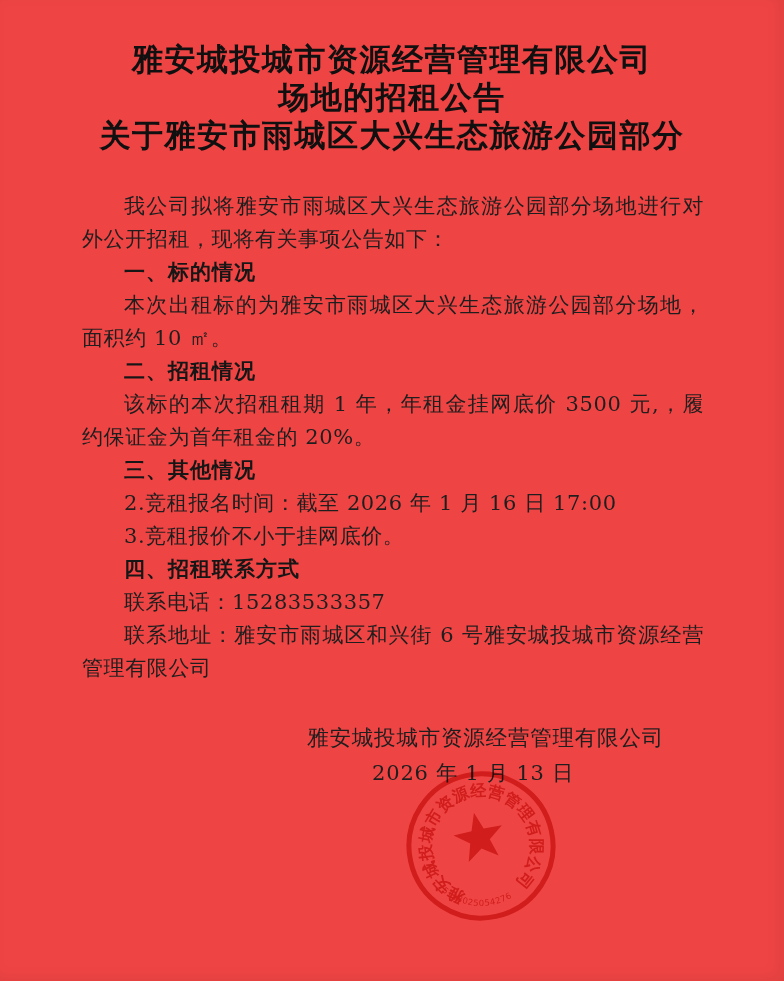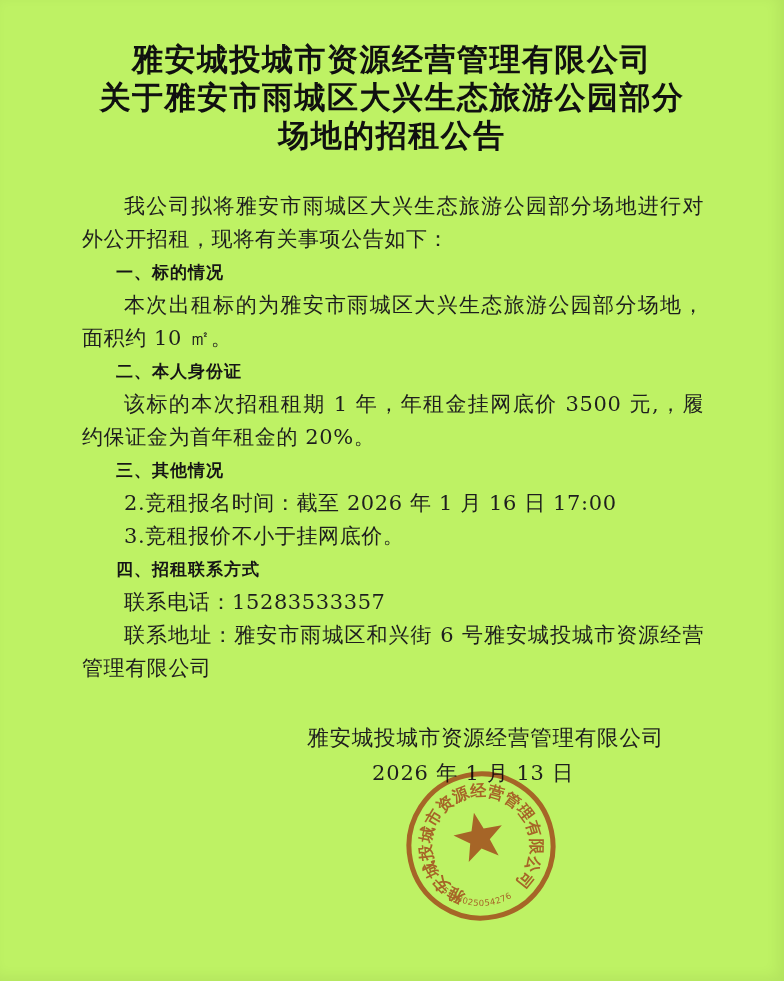--- a/index.html
+++ b/index.html
@@ -1,20 +1,20 @@
 <!DOCTYPE html>
 <html><head>
 <meta charset="utf-8">
 <style>
   html,body{margin:0;padding:0;background:#9a9a9a;}
   .page{
     position:relative;
     width:784px;height:981px;
     margin:0 auto;
-    background:#bef264;
+    background:#ef4444;
     overflow:hidden;
     box-shadow:inset -6px -4px 14px rgba(0,0,0,0.06);
     font-family:"DejaVu Serif","Liberation Serif",serif;
     color:#1e1e1e;
   }
   .doc-title{
     margin-top:40px;
     text-align:center;
     font-weight:bold;
     color:#101010;
@@ -34,21 +34,21 @@
     margin:0;
     text-indent:2em;
   }
   .heading{
     margin:0;
     text-indent:2em;
     font-weight:bold;
     color:#161616;
     font-family:"DejaVu Sans","Liberation Sans",sans-serif;
     letter-spacing:1px;
-    font-size:17px;
+    font-size:21px;
   }
   .sig-block{margin-top:36px;}
   .sig-company{
     text-align:right;
     padding-right:120px;
     font-size:21.5px;
     line-height:34px;
     letter-spacing:0.8px;
   }
   .sig-date{
@@ -79,31 +79,31 @@
     font-family:"DejaVu Sans","Liberation Sans",sans-serif;
   }
 </style>
 </head>
 <body>
 
 <div class="page">
 
   <header class="doc-title">
     <div>雅安城投城市资源经营管理有限公司</div>
+    <div>场地的招租公告</div>
     <div>关于雅安市雨城区大兴生态旅游公园部分</div>
-    <div>场地的招租公告</div>
   </header>
 
   <main class="doc-body">
     <p class="para">我公司拟将雅安市雨城区大兴生态旅游公园部分场地进行对外公开招租，现将有关事项公告如下：</p>
 
     <p class="heading">一、标的情况</p>
     <p class="para">本次出租标的为雅安市雨城区大兴生态旅游公园部分场地，面积约 10 ㎡。</p>
 
-    <p class="heading">二、本人身份证</p>
+    <p class="heading">二、招租情况</p>
     <p class="para">该标的本次招租租期 1 年，年租金挂网底价 3500 元,，履约保证金为首年租金的 20%。</p>
 
     <p class="heading">三、其他情况</p>
     <p class="para">2.竞租报名时间：截至 2026 年 1 月 16 日 17:00</p>
     <p class="para">3.竞租报价不小于挂网底价。</p>
 
     <p class="heading">四、招租联系方式</p>
     <p class="para">联系电话：15283533357</p>
     <p class="para">联系地址：雅安市雨城区和兴街 6 号雅安城投城市资源经营管理有限公司</p>
   </main>

